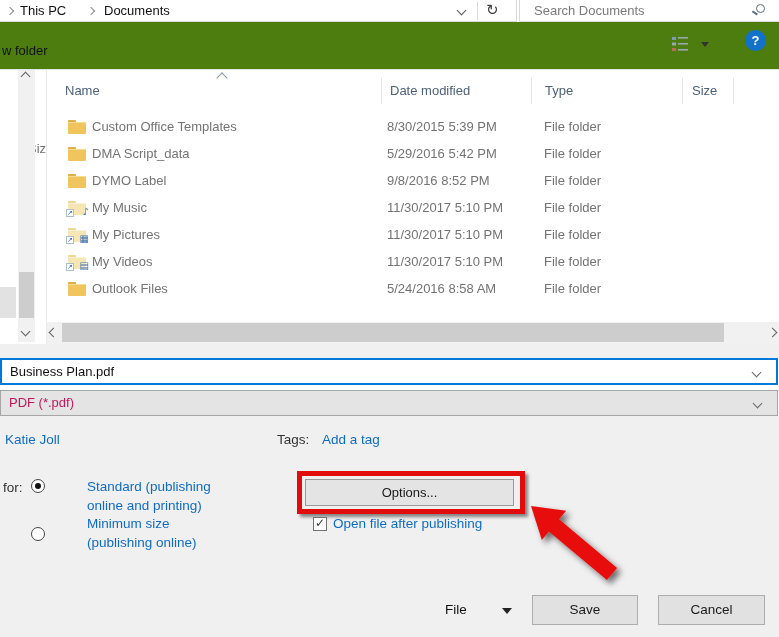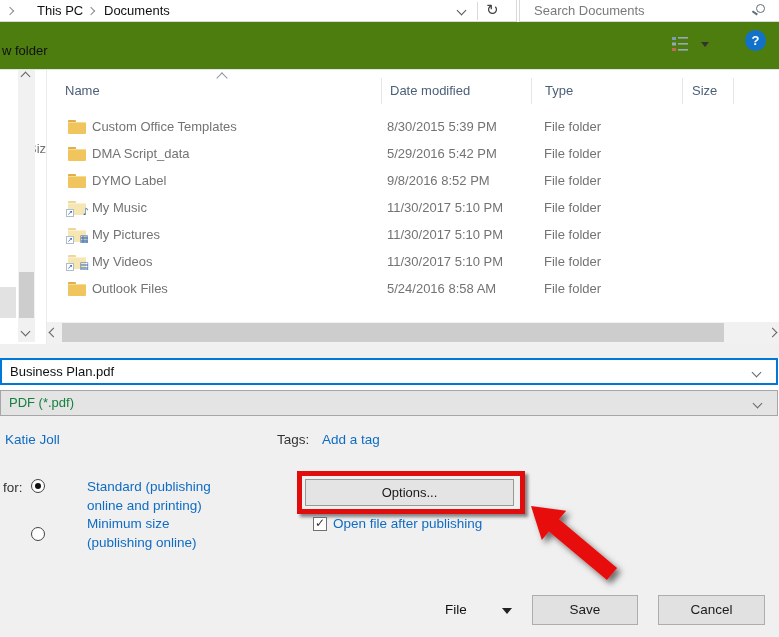--- a/index.html
+++ b/index.html
@@ -61,21 +61,21 @@
   
   .hscroll { position:absolute; left:47px; top:322px; width:732px; height:22px; background:#f1f1f1; }
   .hthumb { position:absolute; left:15px; top:1px; width:662px; height:19px; background:#cdcdcd; cursor:pointer; }
 
   .midgap { position:absolute; left:0; top:344px; width:779px; height:14px; background:#f0f0f0; }
 
   
   .fnamebox { position:absolute; left:0; top:358px; width:778px; height:27px; background:#fff; border:2px solid var(--accent-blue,#0078d7); cursor:text; }
   .fnamebox .val { position:absolute; left:8px; top:4px; font-size:13px; color:#111; }
   .ftypebox { position:absolute; left:0; top:390px; width:778px; height:26px; background:#e4e4e4; border:1px solid #a6a6a6; cursor:pointer; }
-  .ftypebox .val { position:absolute; left:8px; top:4px; font-size:13px; color:#15803d;text-align:right; }
+  .ftypebox .val { position:absolute; left:8px; top:4px; font-size:13px; color:#be185d;text-align:right; }
   .box-chev { position:absolute; right:16px; top:9px; width:7px; height:7px; border-right:1.3px solid #666; border-bottom:1.3px solid #666; transform:rotate(45deg); }
 
   
   .details { position:absolute; left:0; top:416px; width:779px; height:221px; background:#f0f0f0; }
   .bluetext { color:var(--link-blue,#0f6cc4); }
   .author { position:absolute; left:5px; top:16px; font-size:13.5px; cursor:pointer; }
   .tagslabel { position:absolute; left:277px; top:16px; font-size:13.5px; color:#333; }
   .addtag { position:absolute; left:322px; top:16px; font-size:13.5px; cursor:pointer; }
   .optlabel { position:absolute; left:3px; top:64px; font-size:13.5px; color:#333; }
   .radio { position:absolute; width:14px; height:14px; border:1px solid #444; border-radius:50%; background:#fff; cursor:pointer; }
@@ -101,21 +101,21 @@
 
   .arrow-svg { position:absolute; left:505px; top:82px; }
 </style>
 </head>
 <body>
 
 <div id="stage">
 
   <div class="addressbar">
     <span class="crumb-chev" style="left:7px"></span>
-    <span class="crumb-text" style="left:37px">This PC</span>
+    <span class="crumb-text" style="left:20px">This PC</span>
     <span class="crumb-chev" style="left:88px"></span>
     <span class="crumb-text" style="left:104px">Documents</span>
     <span class="addr-ddchev"></span>
     <span class="addr-sep"></span>
     <span class="refresh">↻</span>
   </div>
   <div class="searchbox">
     <span class="search-ph">Search Documents</span>
     <span class="mag"></span>
   </div>

